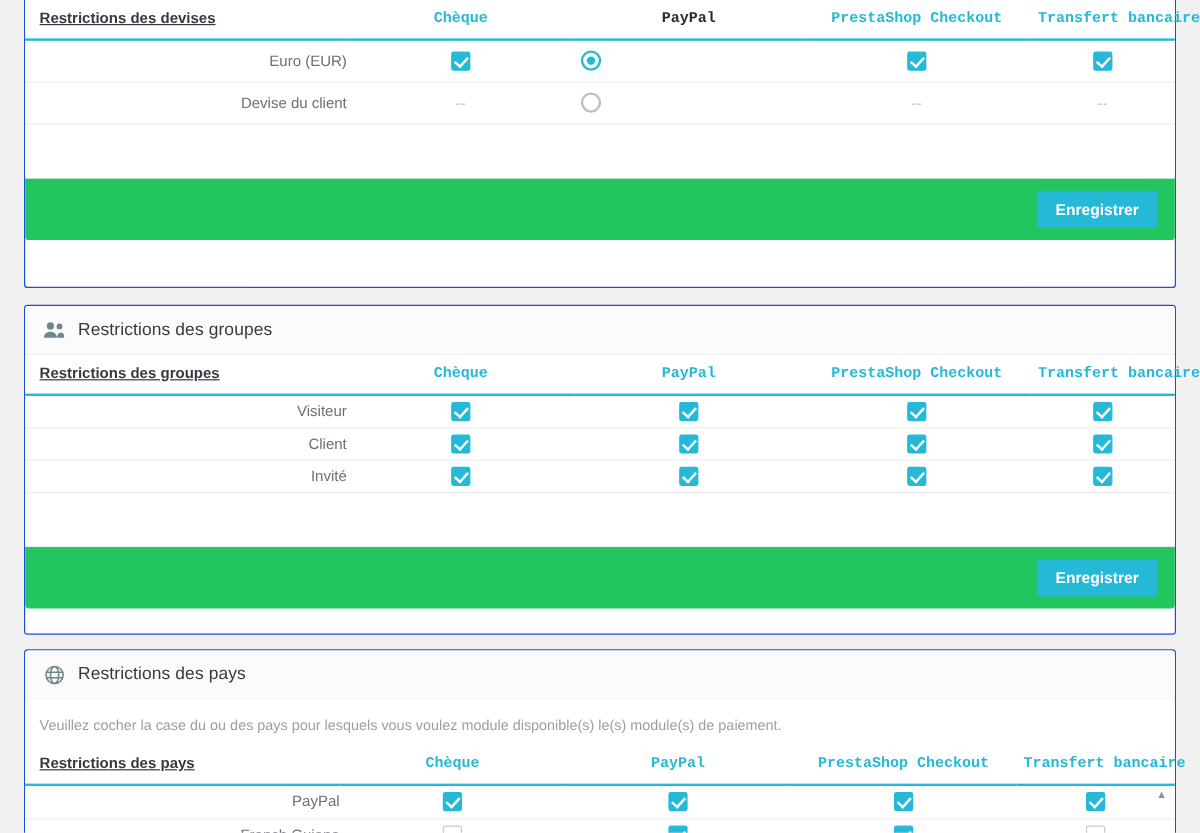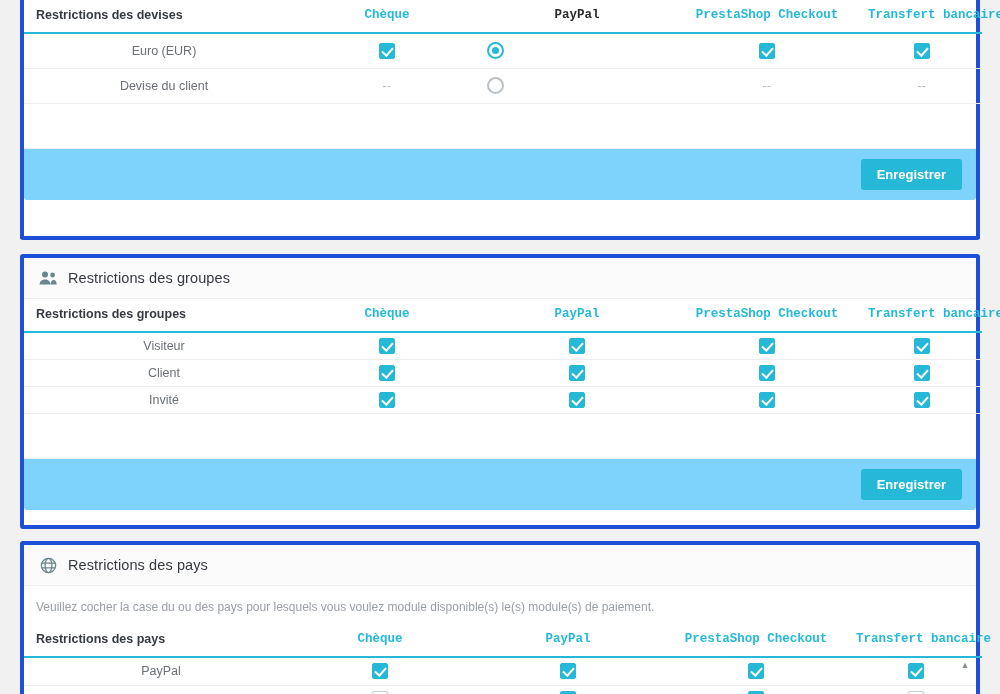--- a/index.html
+++ b/index.html
@@ -24,21 +24,21 @@
     height: 694px;
     overflow: hidden;
   }
 
   
   .panel {
     position: absolute;
     left: 20px;
     width: 960px;
     background: #ffffff;
-    border: 4px solid #1d4ed8;
+    border: 1px solid #1d4ed8;
     border-radius: 3px;
   }
 
   .panel-heading {
     height: 41px;
     display: flex;
     align-items: center;
     padding: 0 14px;
     background: #fbfbfb;
     border-bottom: 1px solid #eceef0;
@@ -80,35 +80,36 @@
     font-weight: bold;
     padding: 8px 6px 10px 6px;
     border-bottom: 2px solid #25b9d7;
     text-align: center;
     white-space: nowrap;
   }
   table.restriction th.first-col {
     text-align: left;
     padding-left: 12px;
     color: #363a41;
+    text-decoration: underline;
   }
   table.restriction th.mod { color: #25b9d7; font-family: Liberation Mono, monospace; }
   table.restriction th.mod.plain { color: #2b2b2b; }
 
   table.restriction td {
     padding: 0;
     height: 27px;
     border-bottom: 1px solid #ededed;
     text-align: center;
     vertical-align: middle;
     font-size: 12.5px;
     color: #6b7076;
   }
   table.restriction td.first-col {
-    text-align: center;
+    text-align: right;
     padding-left: 12px;
     color: #6b7076;
   }
   table.restriction tr:last-child td { border-bottom: 1px solid #ededed; }
 
   .dash { color: #b5babf; font-size: 12px; letter-spacing: .5px; }
 
   
   .cb {
     display: inline-block;
@@ -152,21 +153,21 @@
     background: #25b9d7;
   }
 
   
   .radio-cell { text-align: center; }
   .radio-shift { display: inline-block; transform: translateX(-82px); }
 
   
   .panel-footer {
     height: 52px;
-    background: #7dd3fc;
+    background: #22c55e;
     border-top: 1px solid #eceef0;
     display: flex;
     align-items: center;
     justify-content: flex-end;
     padding-right: 14px;
     border-radius: 0 0 3px 3px;
   }
   .btn-save {
     background: #25b9d7;
     color: #ffffff;

